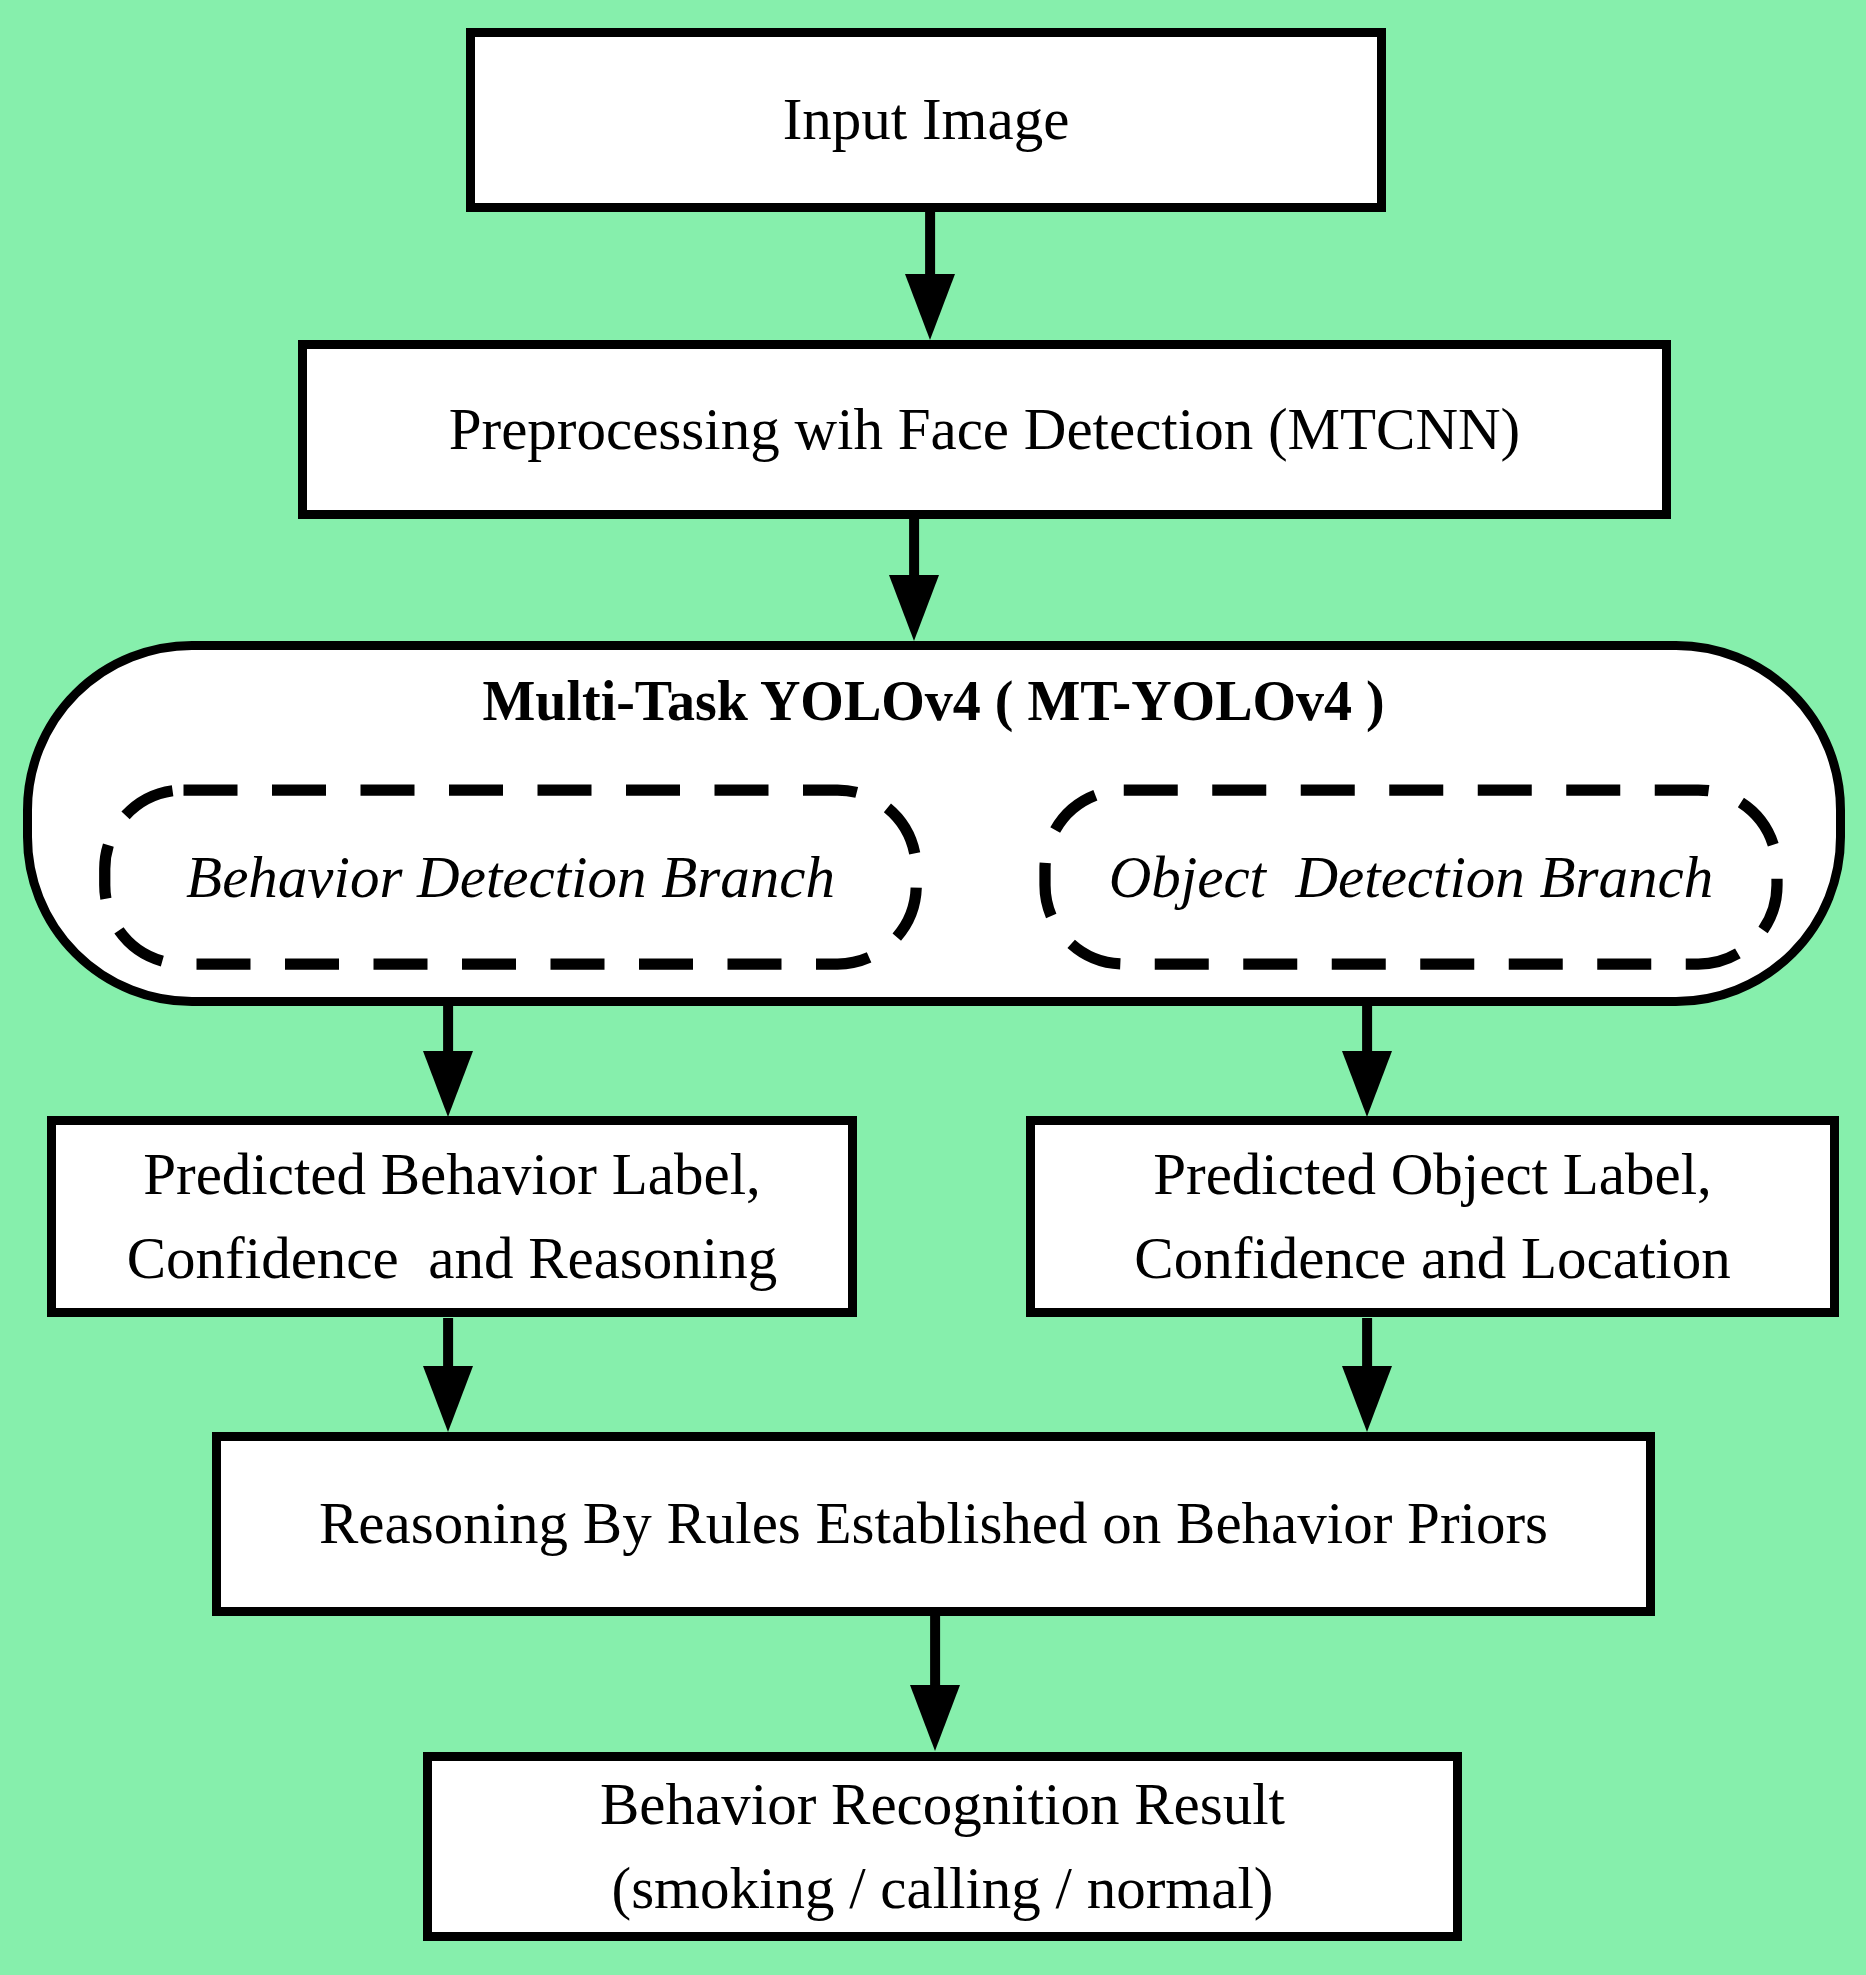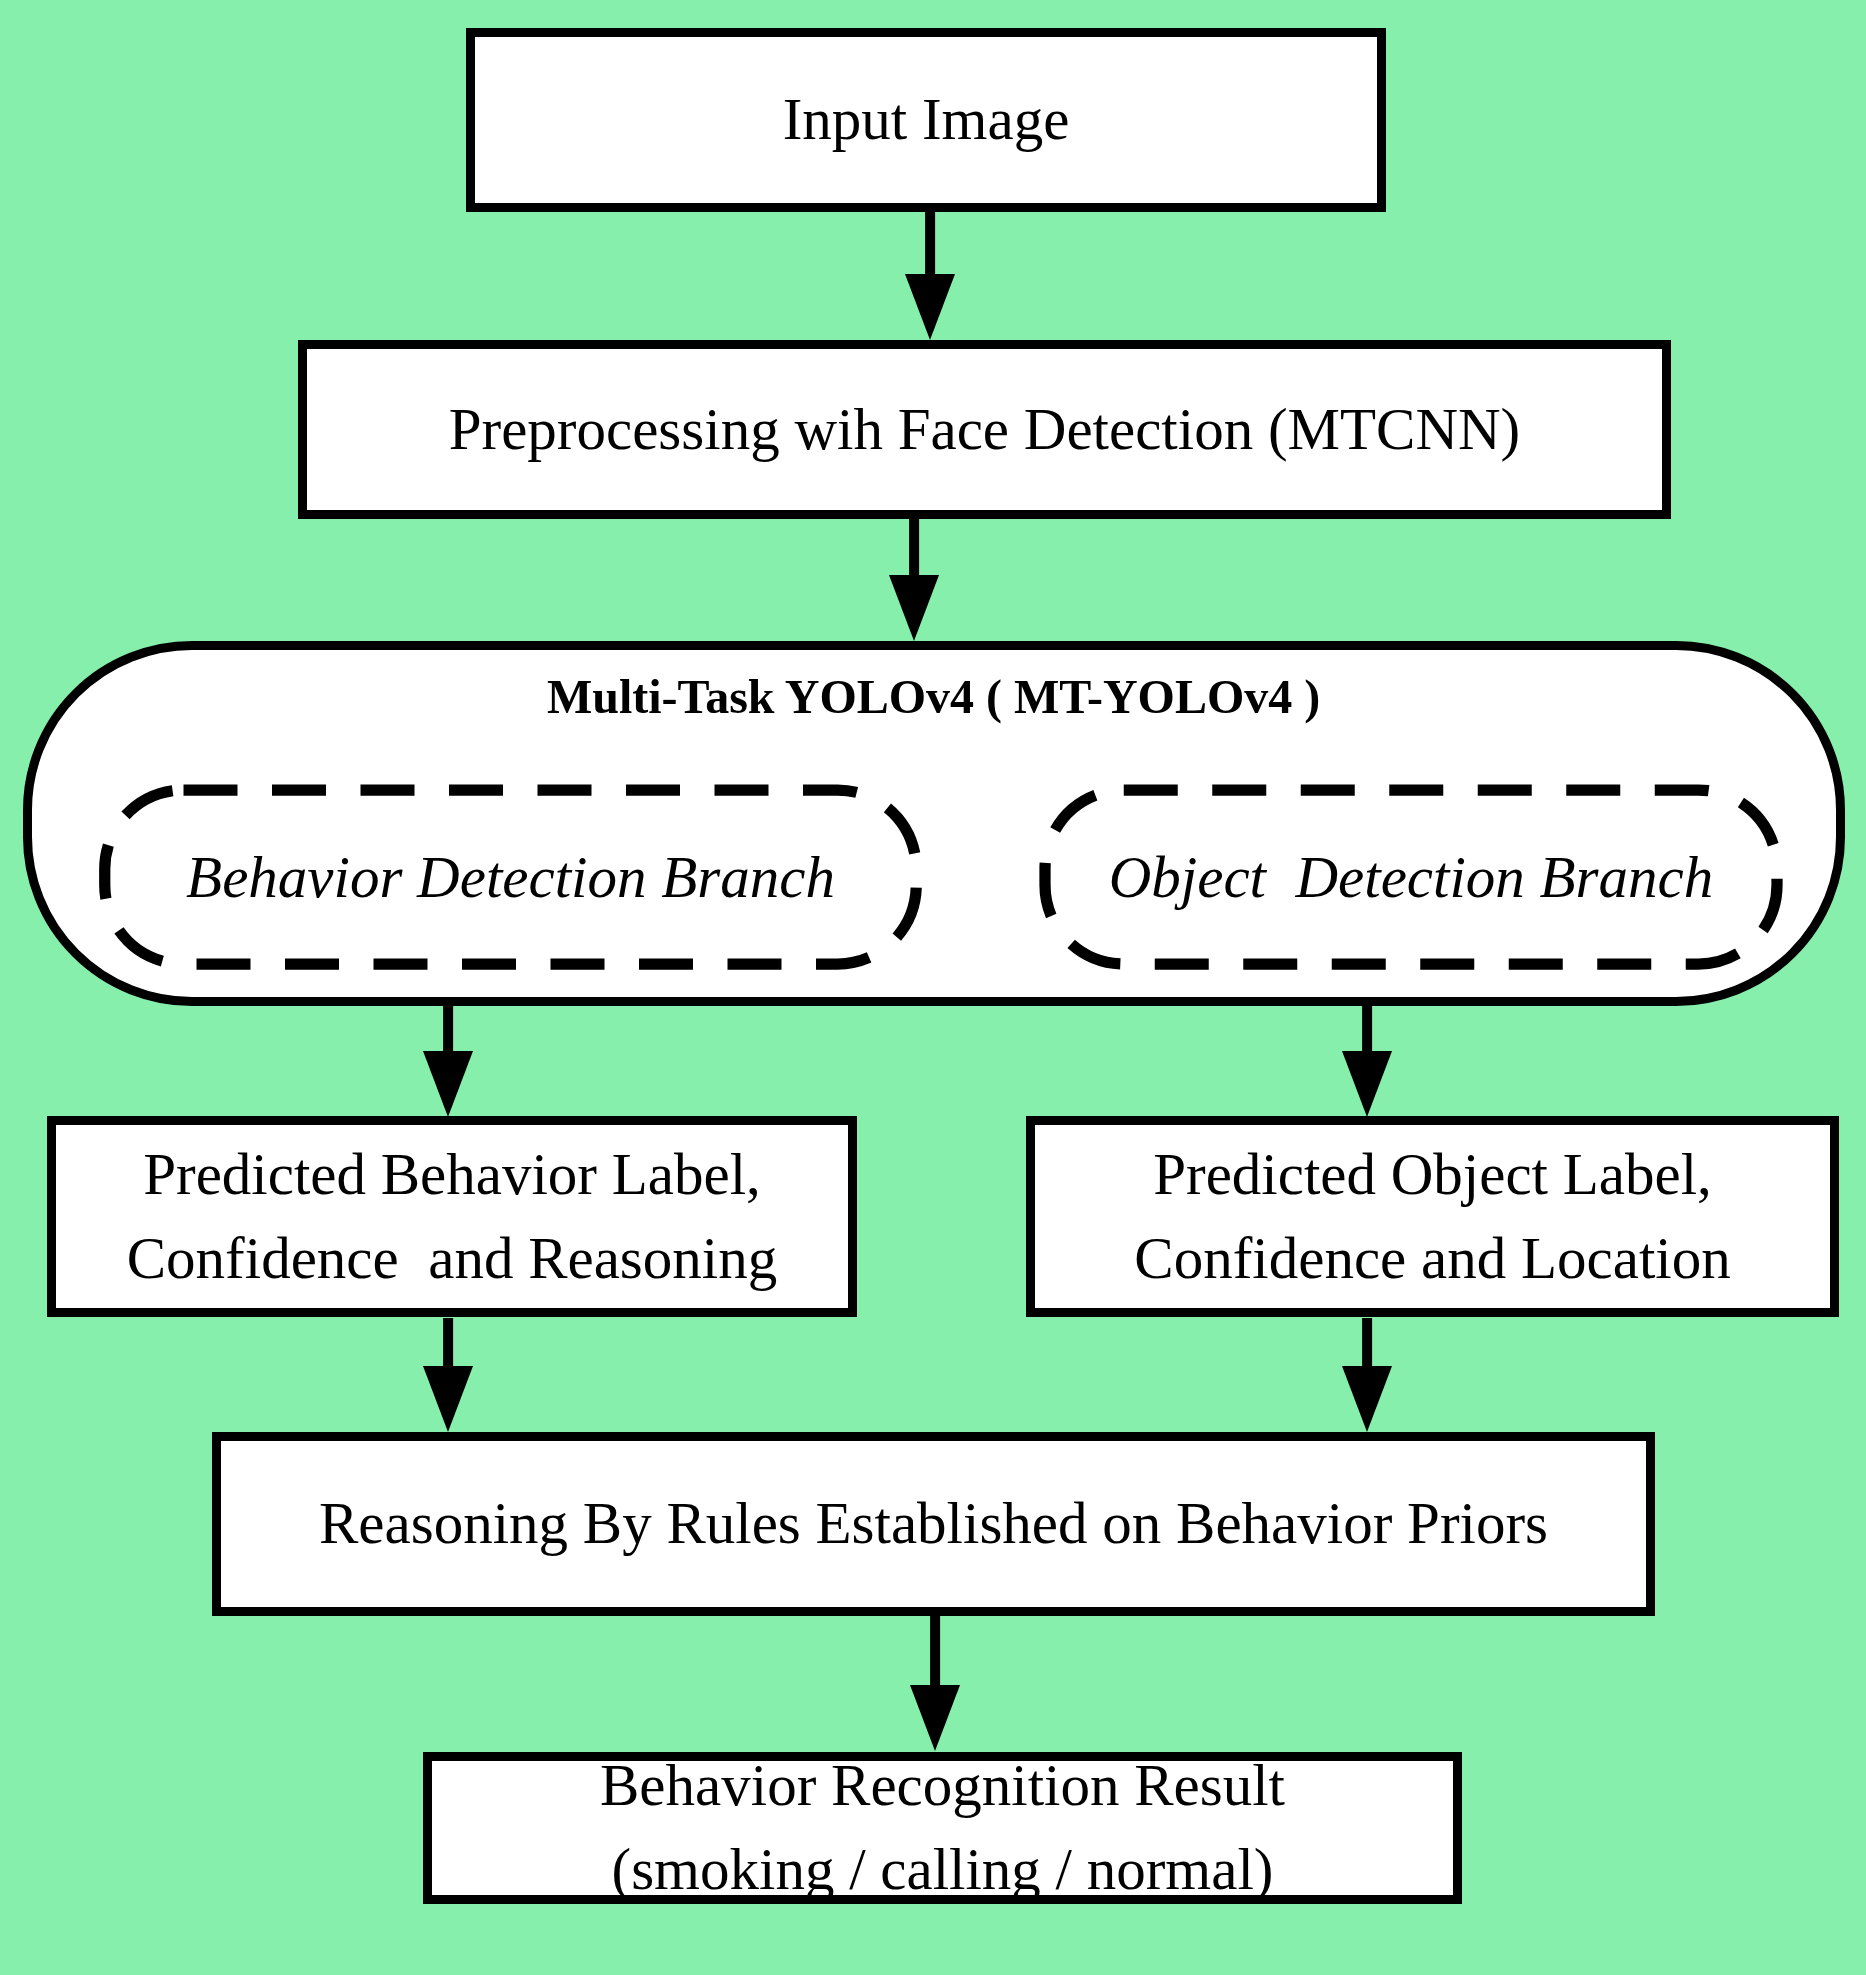--- a/index.html
+++ b/index.html
@@ -35,21 +35,21 @@
     border-radius: 169px;
     background: #ffffff;
   }
   .container-title {
     position: absolute;
     left: 22.6px;
     top: 671px;
     width: 1822px;
     text-align: center;
     font-weight: bold;
-    font-size: 48px;
+    font-size: 56px;
     line-height: 1.1;
     white-space: pre-wrap;
   }
   .dashed-box {
     position: absolute;
     box-sizing: border-box;
   }
   .dashed-box svg {
     position: absolute;
     left: 0;
@@ -156,17 +156,17 @@
     <div class="head"></div>
   </div>
 
   <div class="box" style="left:212px; top:1432px; width:1443px; height:184px;">Reasoning By Rules Established on Behavior Priors</div>
 
   <div class="arrow" style="left:910px; top:1616px; height:135px;">
     <div class="stem"></div>
     <div class="head"></div>
   </div>
 
-  <div class="box" style="left:423px; top:1752px; width:1039px; height:152px;">Behavior Recognition Result
+  <div class="box" style="left:423px; top:1752px; width:1039px; height:189px;">Behavior Recognition Result
 (smoking / calling / normal)</div>
 
 </div>
 
 
 </body></html>

